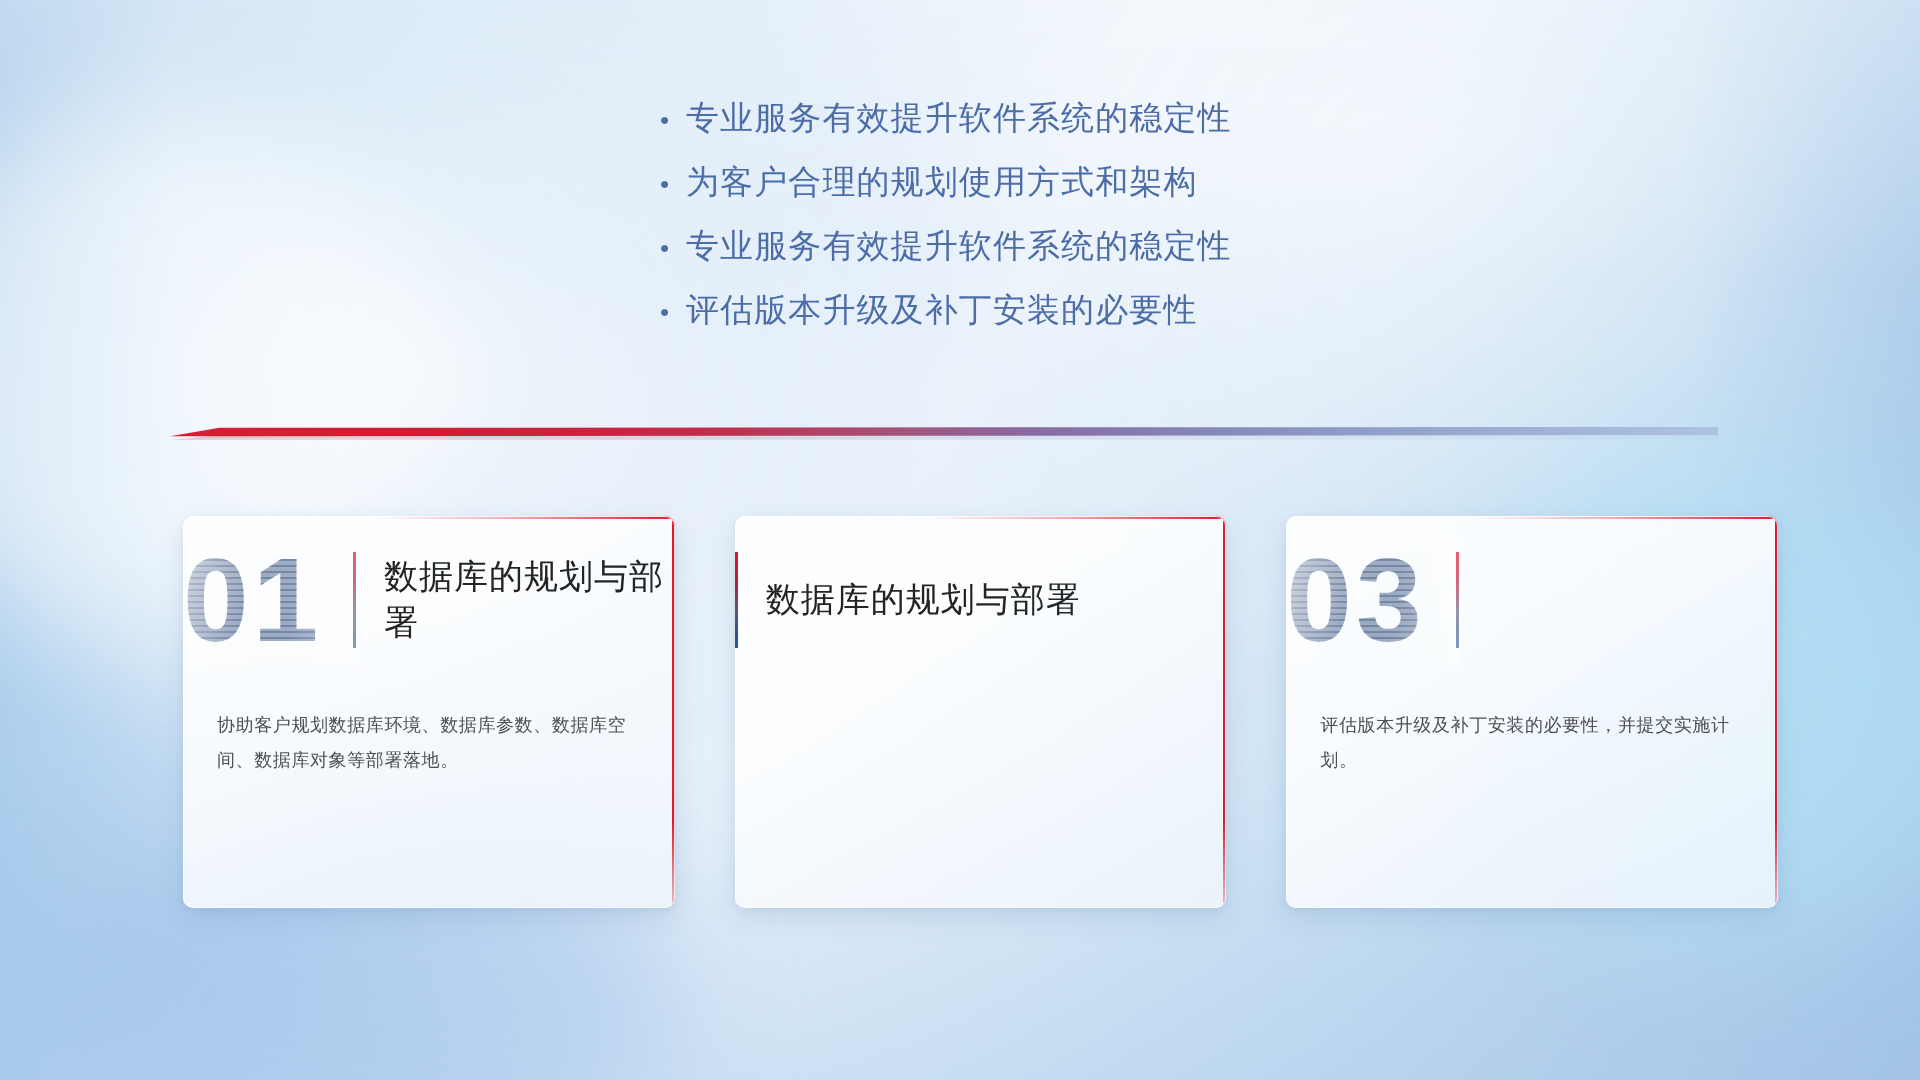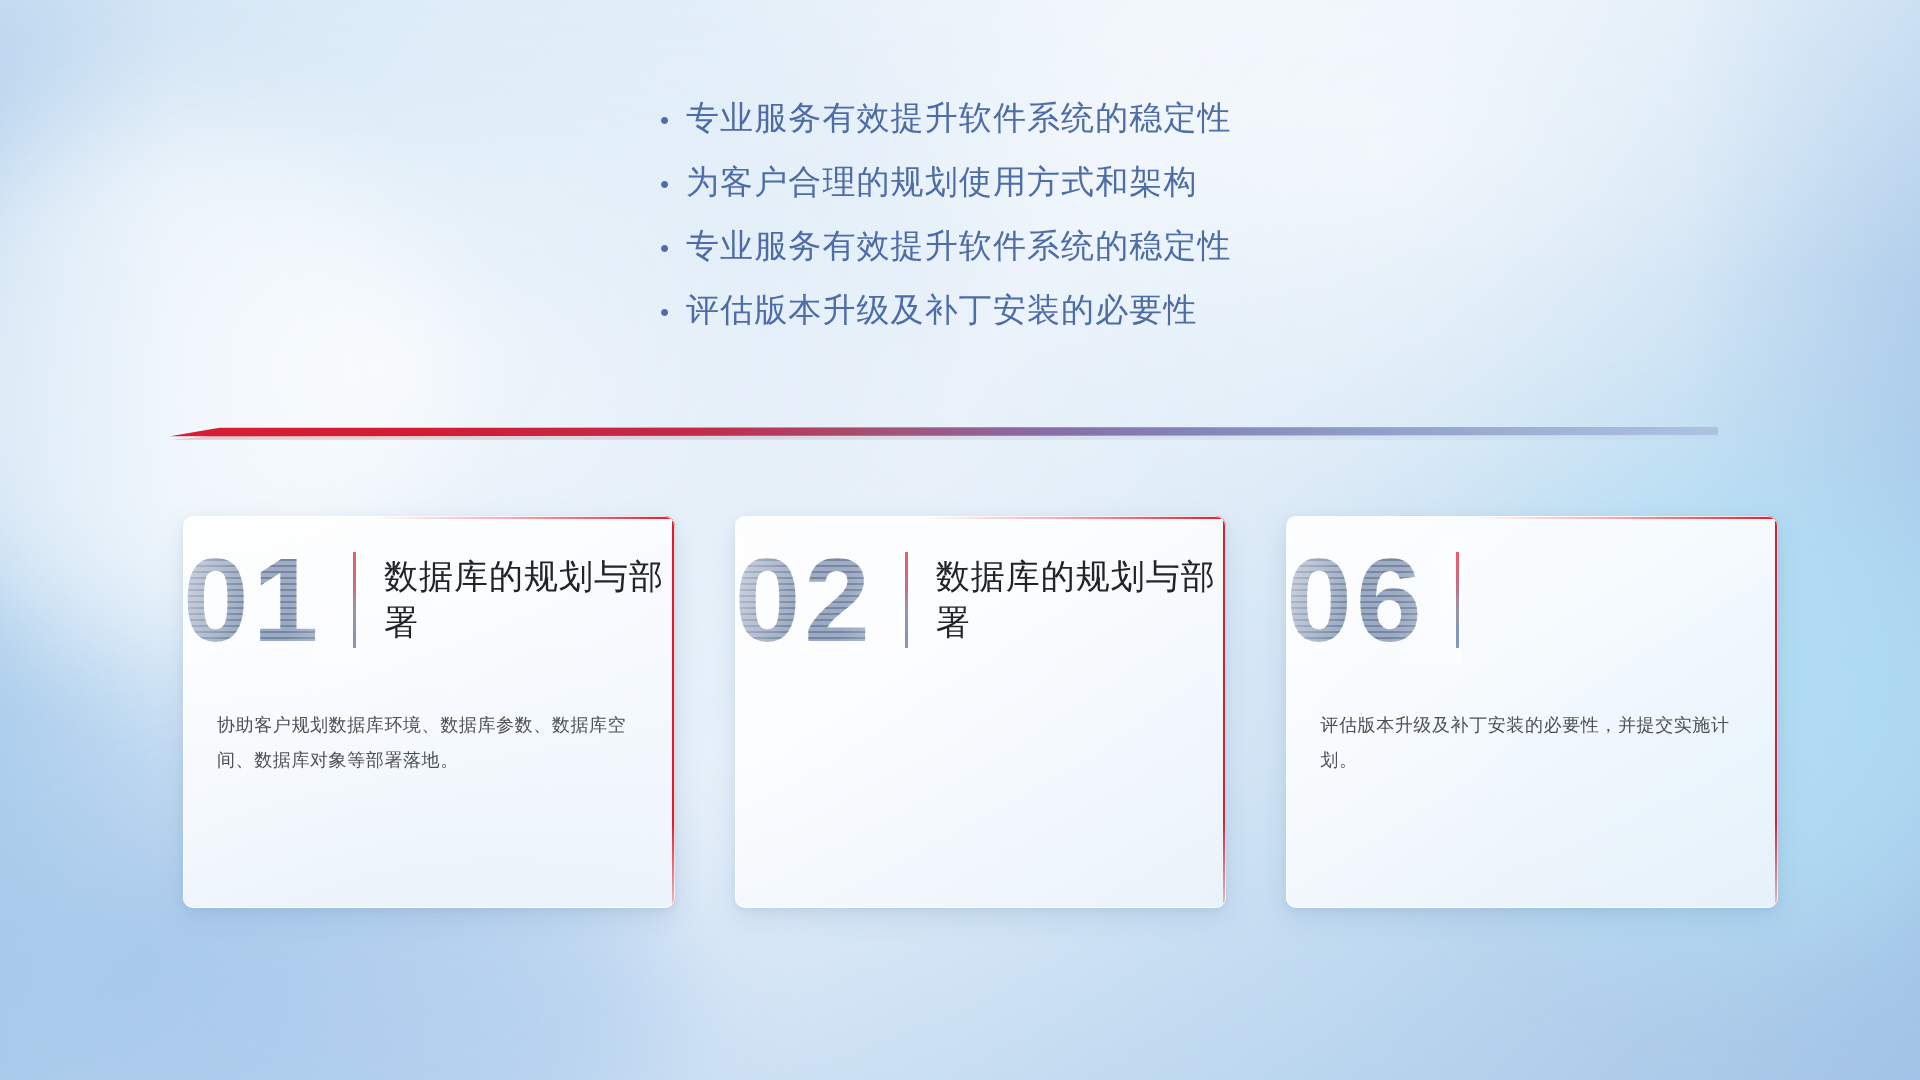--- a/index.html
+++ b/index.html
@@ -260,32 +260,31 @@
         <div class="card-title">数据库的规划与部署</div>
       </div>
       <div class="card-body">协助客户规划数据库环境、数据库参数、数据库空间、数据库对象等部署落地。</div>
     </div>
 
     <div class="card">
       <div class="accent-top"></div>
       <div class="accent-edge"></div>
       <div class="inner-hairline"></div>
       <div class="card-head">
-        <div class="wm-num">02</div>
         <div class="title-bar"></div>
         <div class="card-title">数据库的规划与部署</div>
       </div>
     </div>
 
     <div class="card">
       <div class="accent-top"></div>
       <div class="accent-edge"></div>
       <div class="inner-hairline"></div>
       <div class="card-head">
-        <div class="wm-num">06</div>
+        <div class="wm-num">03</div>
         <div class="title-bar"></div>
       </div>
       <div class="card-body">评估版本升级及补丁安装的必要性，并提交实施计划。</div>
     </div>
 
   </div>
 
 </div>
 
 </body></html>

